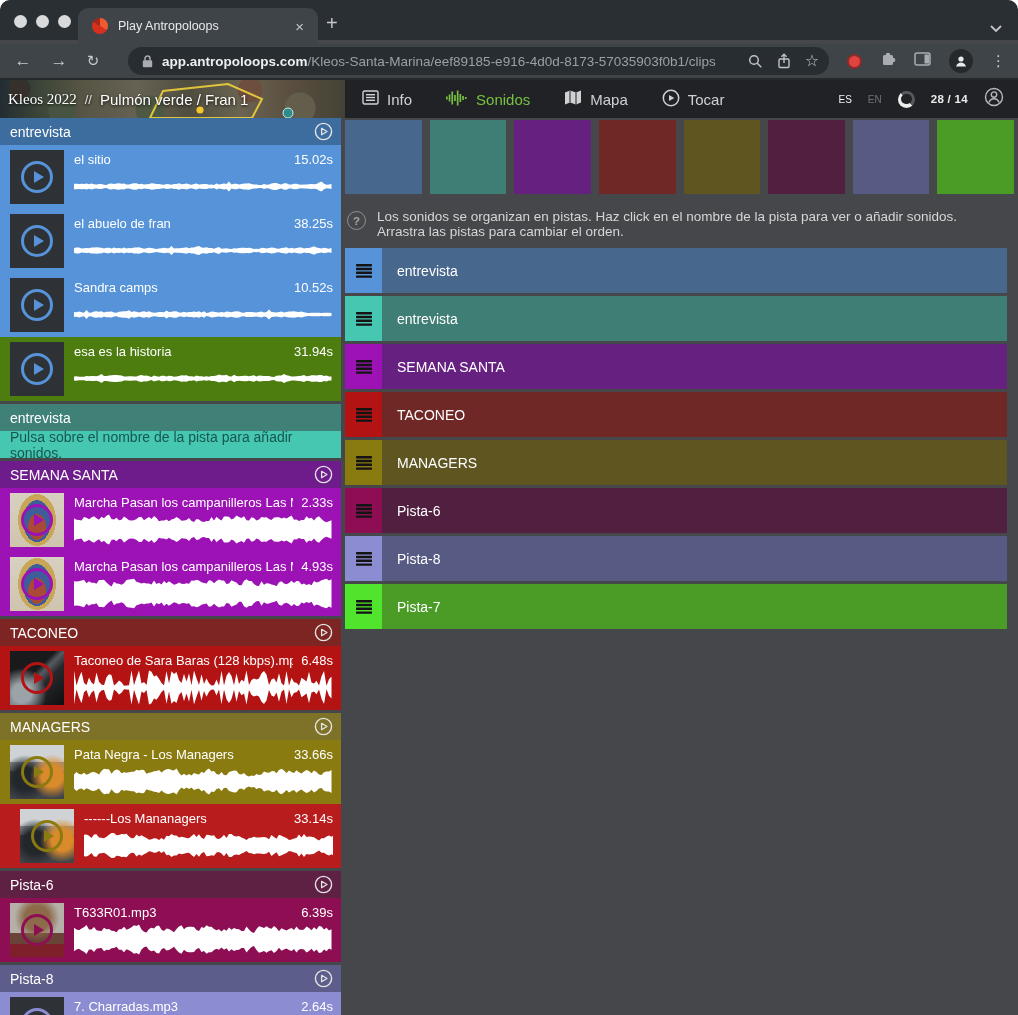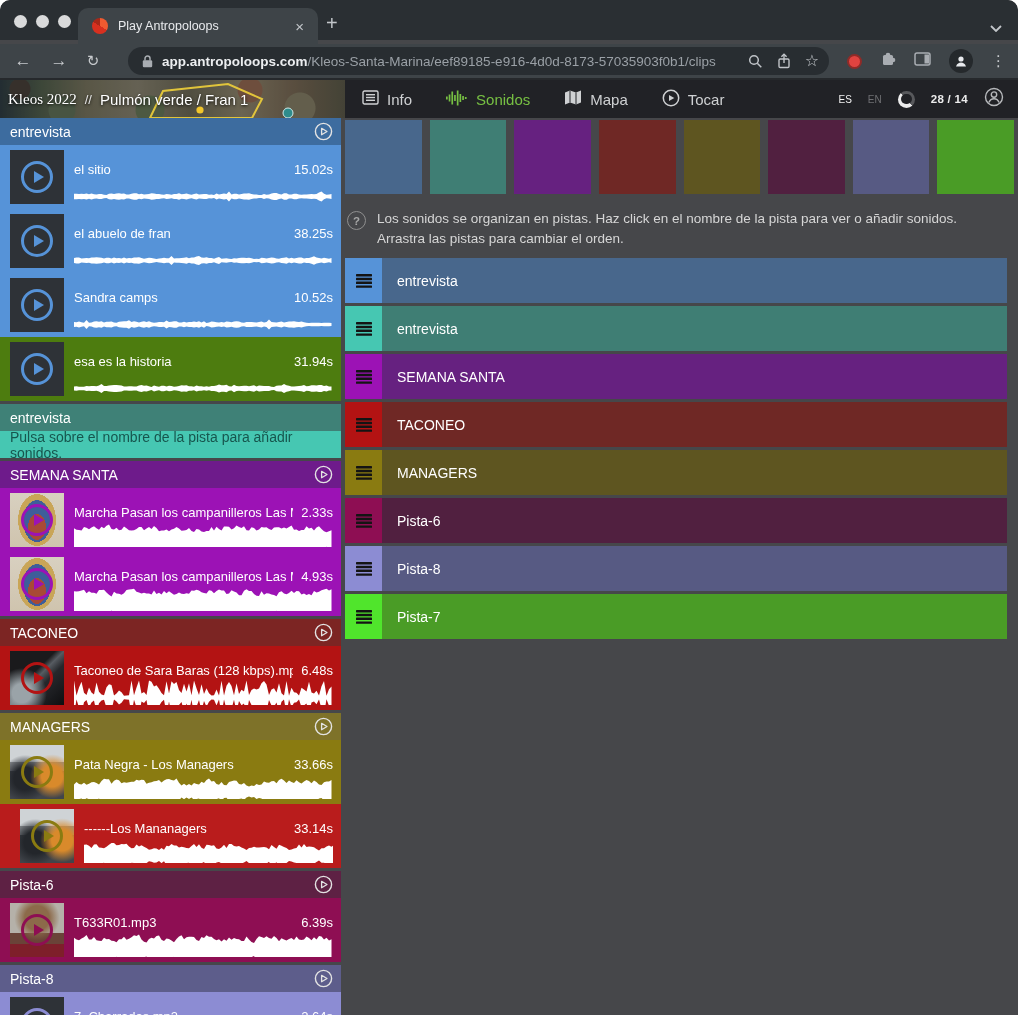--- a/index.html
+++ b/index.html
@@ -92,33 +92,33 @@
     radial-gradient(circle at 22% 78%,#9aa3a8 0 16%,transparent 42%),
     linear-gradient(135deg,#1a1a1c 0 42%,#565b61 50%,#26282c 62%,#0e0e10 100%);}
   .thumb-band{background:
     radial-gradient(circle at 78% 58%,#d98a2b 0 20%,transparent 42%),
     radial-gradient(circle at 28% 62%,#23262b 0 22%,transparent 46%),
     linear-gradient(#cfd3d6 0 32%,#8a8d91 32% 48%,#41454b 48% 100%);}
   .thumb-procession{background:
     radial-gradient(circle at 50% 28%,#8c6a4a 0 26%,transparent 48%),
     linear-gradient(#b5b1a9 0 55%,#6a4338 55% 76%,#7e1f2a 76% 100%);}
   .clip-body{flex:1;display:flex;flex-direction:column;min-width:0;}
-  .clip-top{display:flex;justify-content:space-between;gap:8px;color:#fff;font-size:13px;margin-top:12px;}
+  .clip-top{display:flex;justify-content:space-between;gap:8px;color:#fff;font-size:13px;margin-top:2px;}
   .clip-name{white-space:nowrap;overflow:hidden;}
   .clip-dur{flex:none;}
   .clip-wave{flex:1;margin-top:2px;overflow:hidden;}
 
   
   .main{position:absolute;left:345px;top:0;right:0;bottom:0;}
   .swatches{display:flex;gap:8px;height:74px;margin:2px 4px 0 0;}
   .swatch{flex:1;cursor:pointer;}
   .help{display:flex;gap:11px;margin:15px 10px 0 2px;align-items:flex-start;}
   .help-icon{width:17px;height:17px;flex:none;border:1.5px solid #8f8f8f;border-radius:50%;color:#a7a7a7;
     font-size:11.5px;font-weight:700;display:flex;align-items:center;justify-content:center;margin-top:2px;}
-  .help-text{color:#d6d6d6;font-size:13.5px;line-height:20px;}
+  .help-text{color:#d6d6d6;font-size:13.5px;line-height:15px;}
   .rows{margin-top:9px;width:662px;}
   .trow{display:flex;height:45px;margin-bottom:3px;cursor:grab;}
   .trow-handle{width:37px;flex:none;display:flex;align-items:center;justify-content:center;}
   .trow-body{flex:1;display:flex;align-items:center;padding-left:15px;color:#fff;font-size:14px;}
 </style>
 </head>
 <body>
 
 <div class="screen">
 

